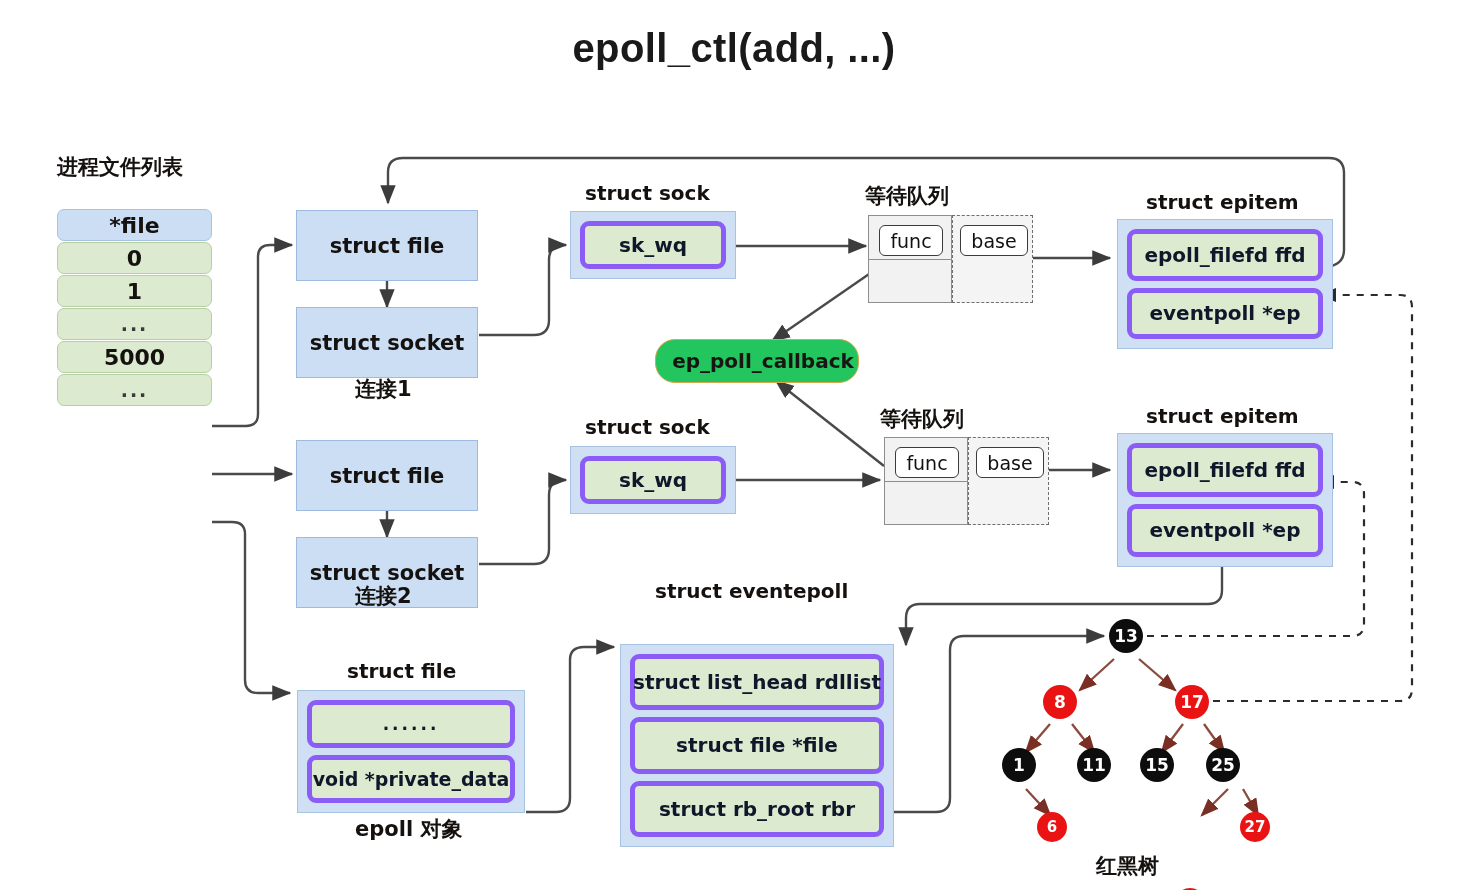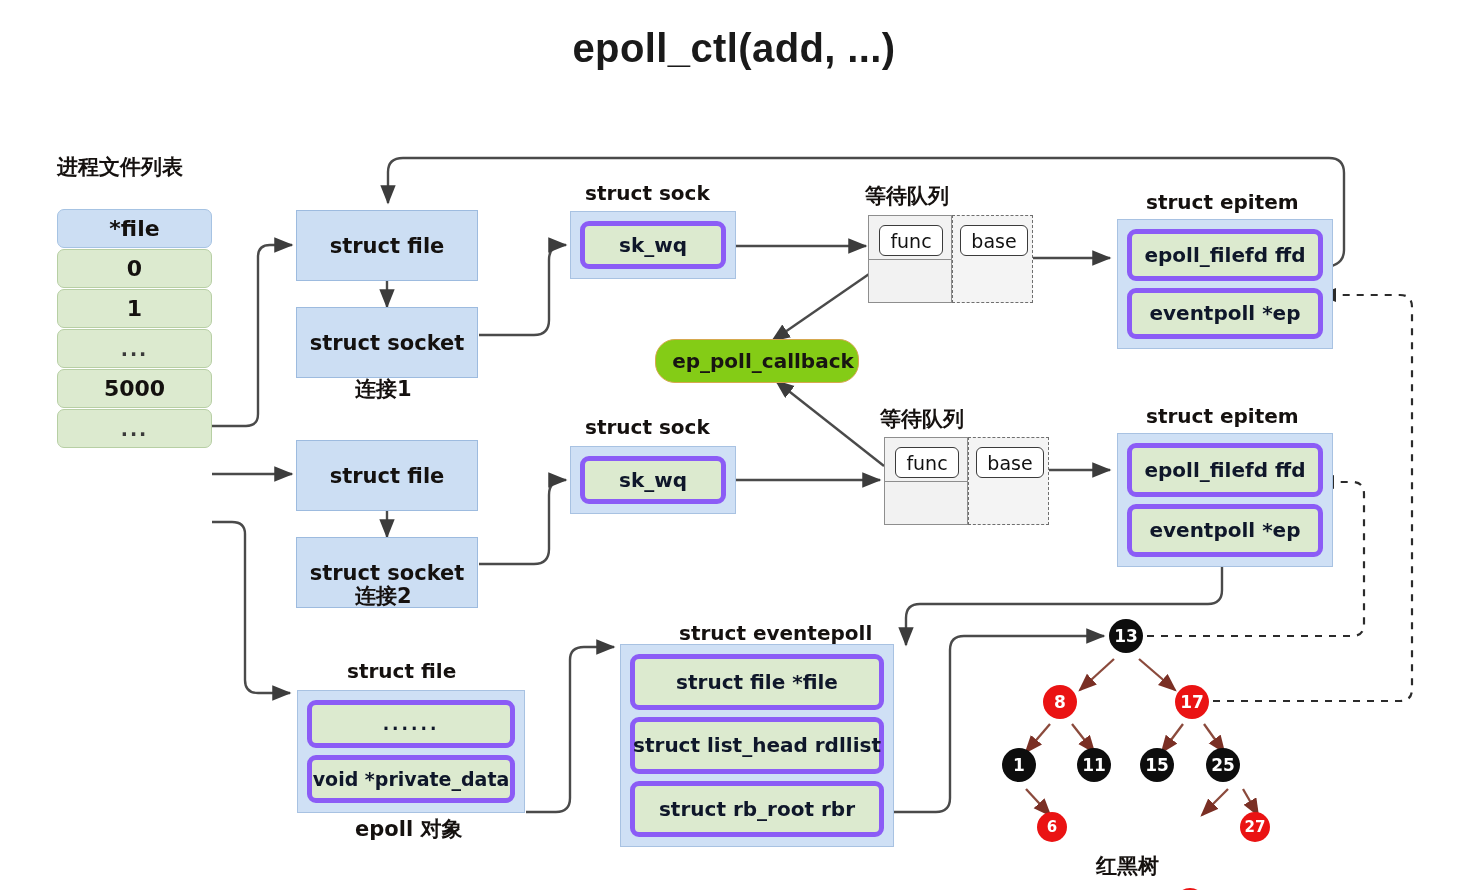--- a/index.html
+++ b/index.html
@@ -21,40 +21,40 @@
            font-family:"DejaVu Sans",sans-serif;font-weight:700;font-size:21px;color:#14110f;}
 
   .bluepanel{position:absolute;background:#cfe0f5;border:1px solid #a8c2e2;box-sizing:border-box;
              display:flex;flex-direction:column;gap:7px;padding:9px;}
   .greenrow{background:#dceacf;border:5px solid #8b5cf6;border-radius:9px;
             display:flex;align-items:center;justify-content:center;
             font-family:"DejaVu Sans",sans-serif;font-weight:700;font-size:20px;color:#0f172a;flex:1;white-space:nowrap;}
 
   
   .fdtable{position:absolute;left:57px;top:209px;width:155px;}
-  .fdcell{height:39px;box-sizing:border-box;border-radius:7px;margin-bottom:1px;
+  .fdcell{height:32px;box-sizing:border-box;border-radius:7px;margin-bottom:1px;
           display:flex;align-items:center;justify-content:center;
           font-family:"DejaVu Sans",sans-serif;font-weight:700;font-size:22px;color:#14110f;}
   .fdcell.head{background:#ccdef3;border:1px solid #a6c3e3;}
   .fdcell.item{background:#dceacf;border:1px solid #b7cfa4;}
   .fdcell.dots{font-size:19px;letter-spacing:2px;color:#3a3a3a;}
 
   
   .wq{position:absolute;width:165px;height:88px;}
   .wq .left{position:absolute;left:0;top:0;width:84px;height:88px;background:#f2f2f2;border:1px solid #8e8e8e;box-sizing:border-box;}
   .wq .right{position:absolute;left:84px;top:0;width:81px;height:88px;background:#f4f4f4;border:1px dashed #6f6f6f;box-sizing:border-box;}
   .wq .divline{position:absolute;left:0;top:44px;width:84px;height:0;border-top:1px solid #8e8e8e;}
   .wq .chip{position:absolute;top:10px;height:29px;background:#ffffff;border:1.6px solid #3b3b3b;border-radius:6px;
             display:flex;align-items:center;justify-content:center;
             font-family:"DejaVu Sans",sans-serif;font-weight:400;font-size:19px;color:#111;}
   .wq .chip.func{left:11px;width:62px;}
   .wq .chip.base{left:92px;width:66px;}
 
   
-  .cb{position:absolute;background:#84cc16;border:1.6px solid #d6a84f;border-radius:20px;
+  .cb{position:absolute;background:#22c55e;border:1.6px solid #d6a84f;border-radius:20px;
       display:flex;align-items:center;justify-content:center;
       font-family:"DejaVu Sans",sans-serif;font-weight:700;font-size:20px;color:#181512;padding-left:12px;}
 
   
   .node{position:absolute;width:34px;height:34px;border-radius:50%;
         display:flex;align-items:center;justify-content:center;
         font-family:"DejaVu Sans",sans-serif;font-weight:700;font-size:17px;color:#ffffff;}
   .node.black{background:#0d0d0d;}
   .node.red{background:#ea1313;}
   .node.small{width:30px;height:30px;font-size:15px;}
@@ -194,24 +194,24 @@
     <div class="greenrow">eventpoll *ep</div>
   </div>
 
   <div class="caption" style="left:347px;top:659px;">struct file</div>
   <div class="bluepanel" style="left:297px;top:690px;width:228px;height:123px;">
     <div class="greenrow dots" style="letter-spacing:3px;font-size:17px;">......</div>
     <div class="greenrow" style="font-size:19px;">void *private_data</div>
   </div>
   <div class="caption cn" style="left:355px;top:815px;">epoll 对象</div>
 
-  <div class="caption" style="left:655px;top:621px;margin-left:24px;">struct eventepoll</div>
+  <div class="caption" style="left:655px;top:579px;">struct eventepoll</div>
   <div class="bluepanel" style="left:620px;top:644px;width:274px;height:203px;">
+    <div class="greenrow">struct list_head rdllist</div>
     <div class="greenrow">struct file *file</div>
-    <div class="greenrow">struct list_head rdllist</div>
     <div class="greenrow">struct rb_root rbr</div>
   </div>
 
   <div class="node black" style="left:1109px;top:619px;">13</div>
   <div class="node red" style="left:1043px;top:685px;">8</div>
   <div class="node red" style="left:1175px;top:685px;">17</div>
   <div class="node black" style="left:1002px;top:748px;">1</div>
   <div class="node black" style="left:1077px;top:748px;">11</div>
   <div class="node black" style="left:1140px;top:748px;">15</div>
   <div class="node black" style="left:1206px;top:748px;">25</div>

